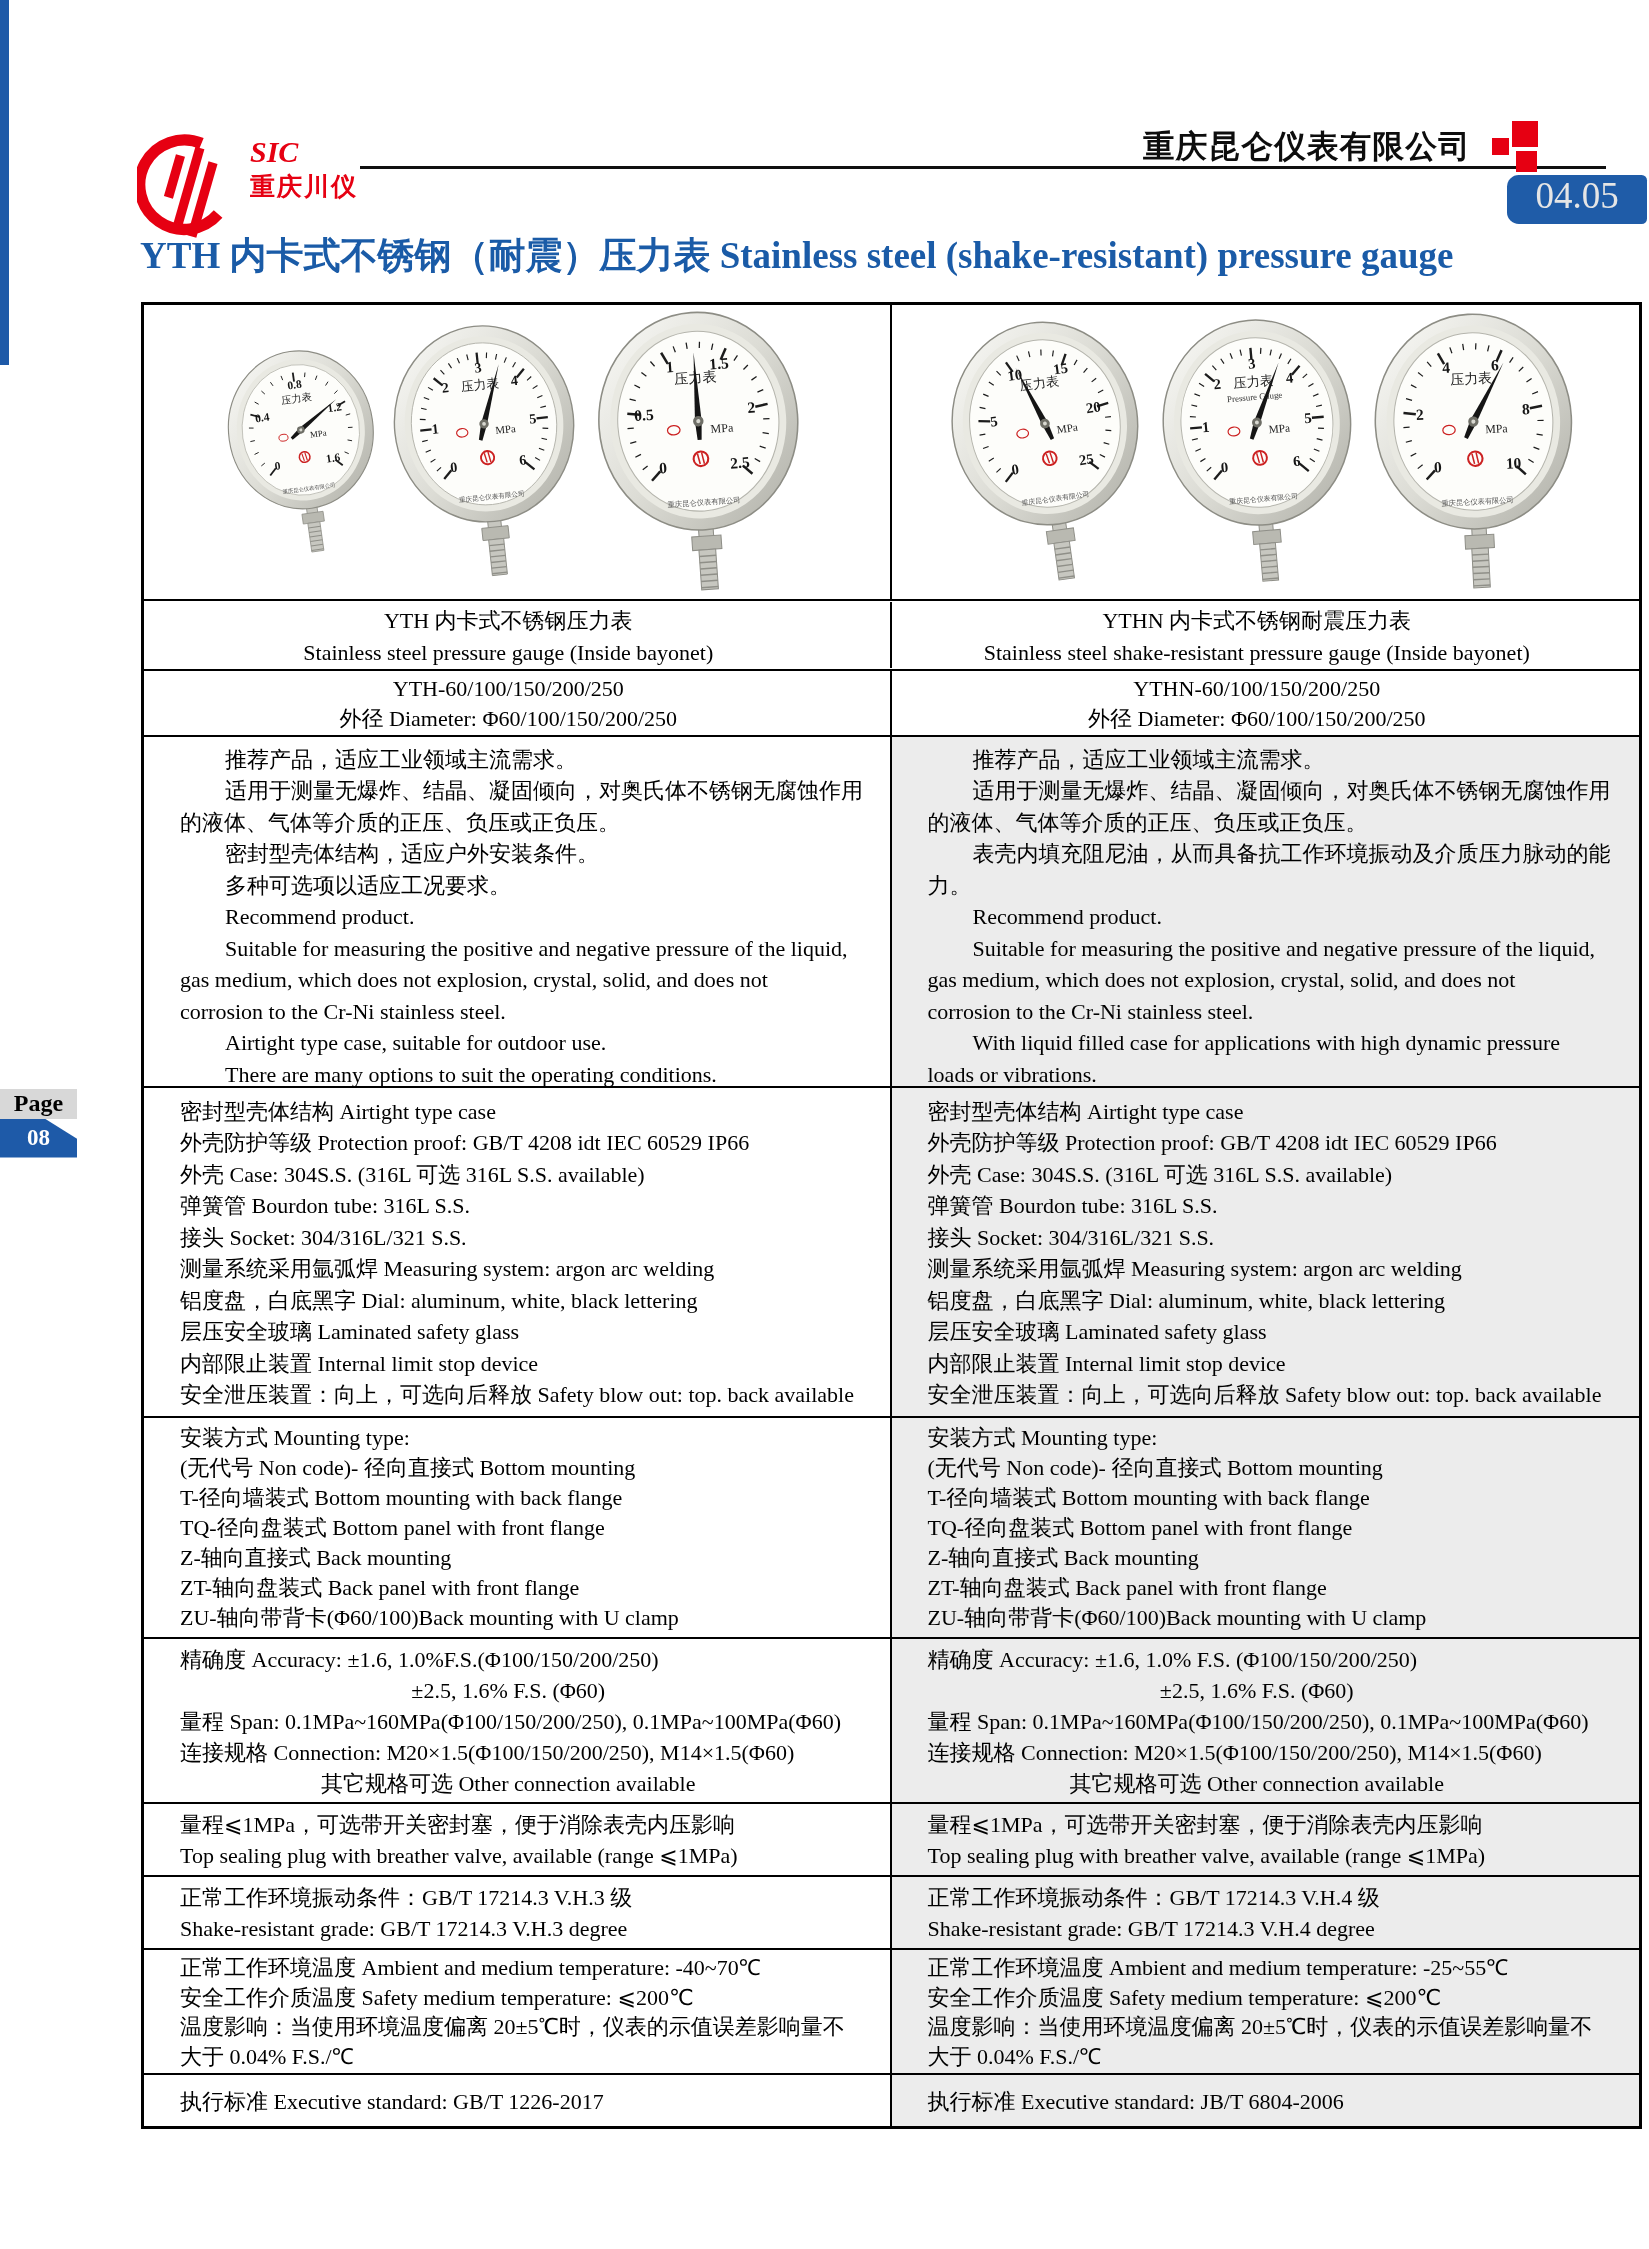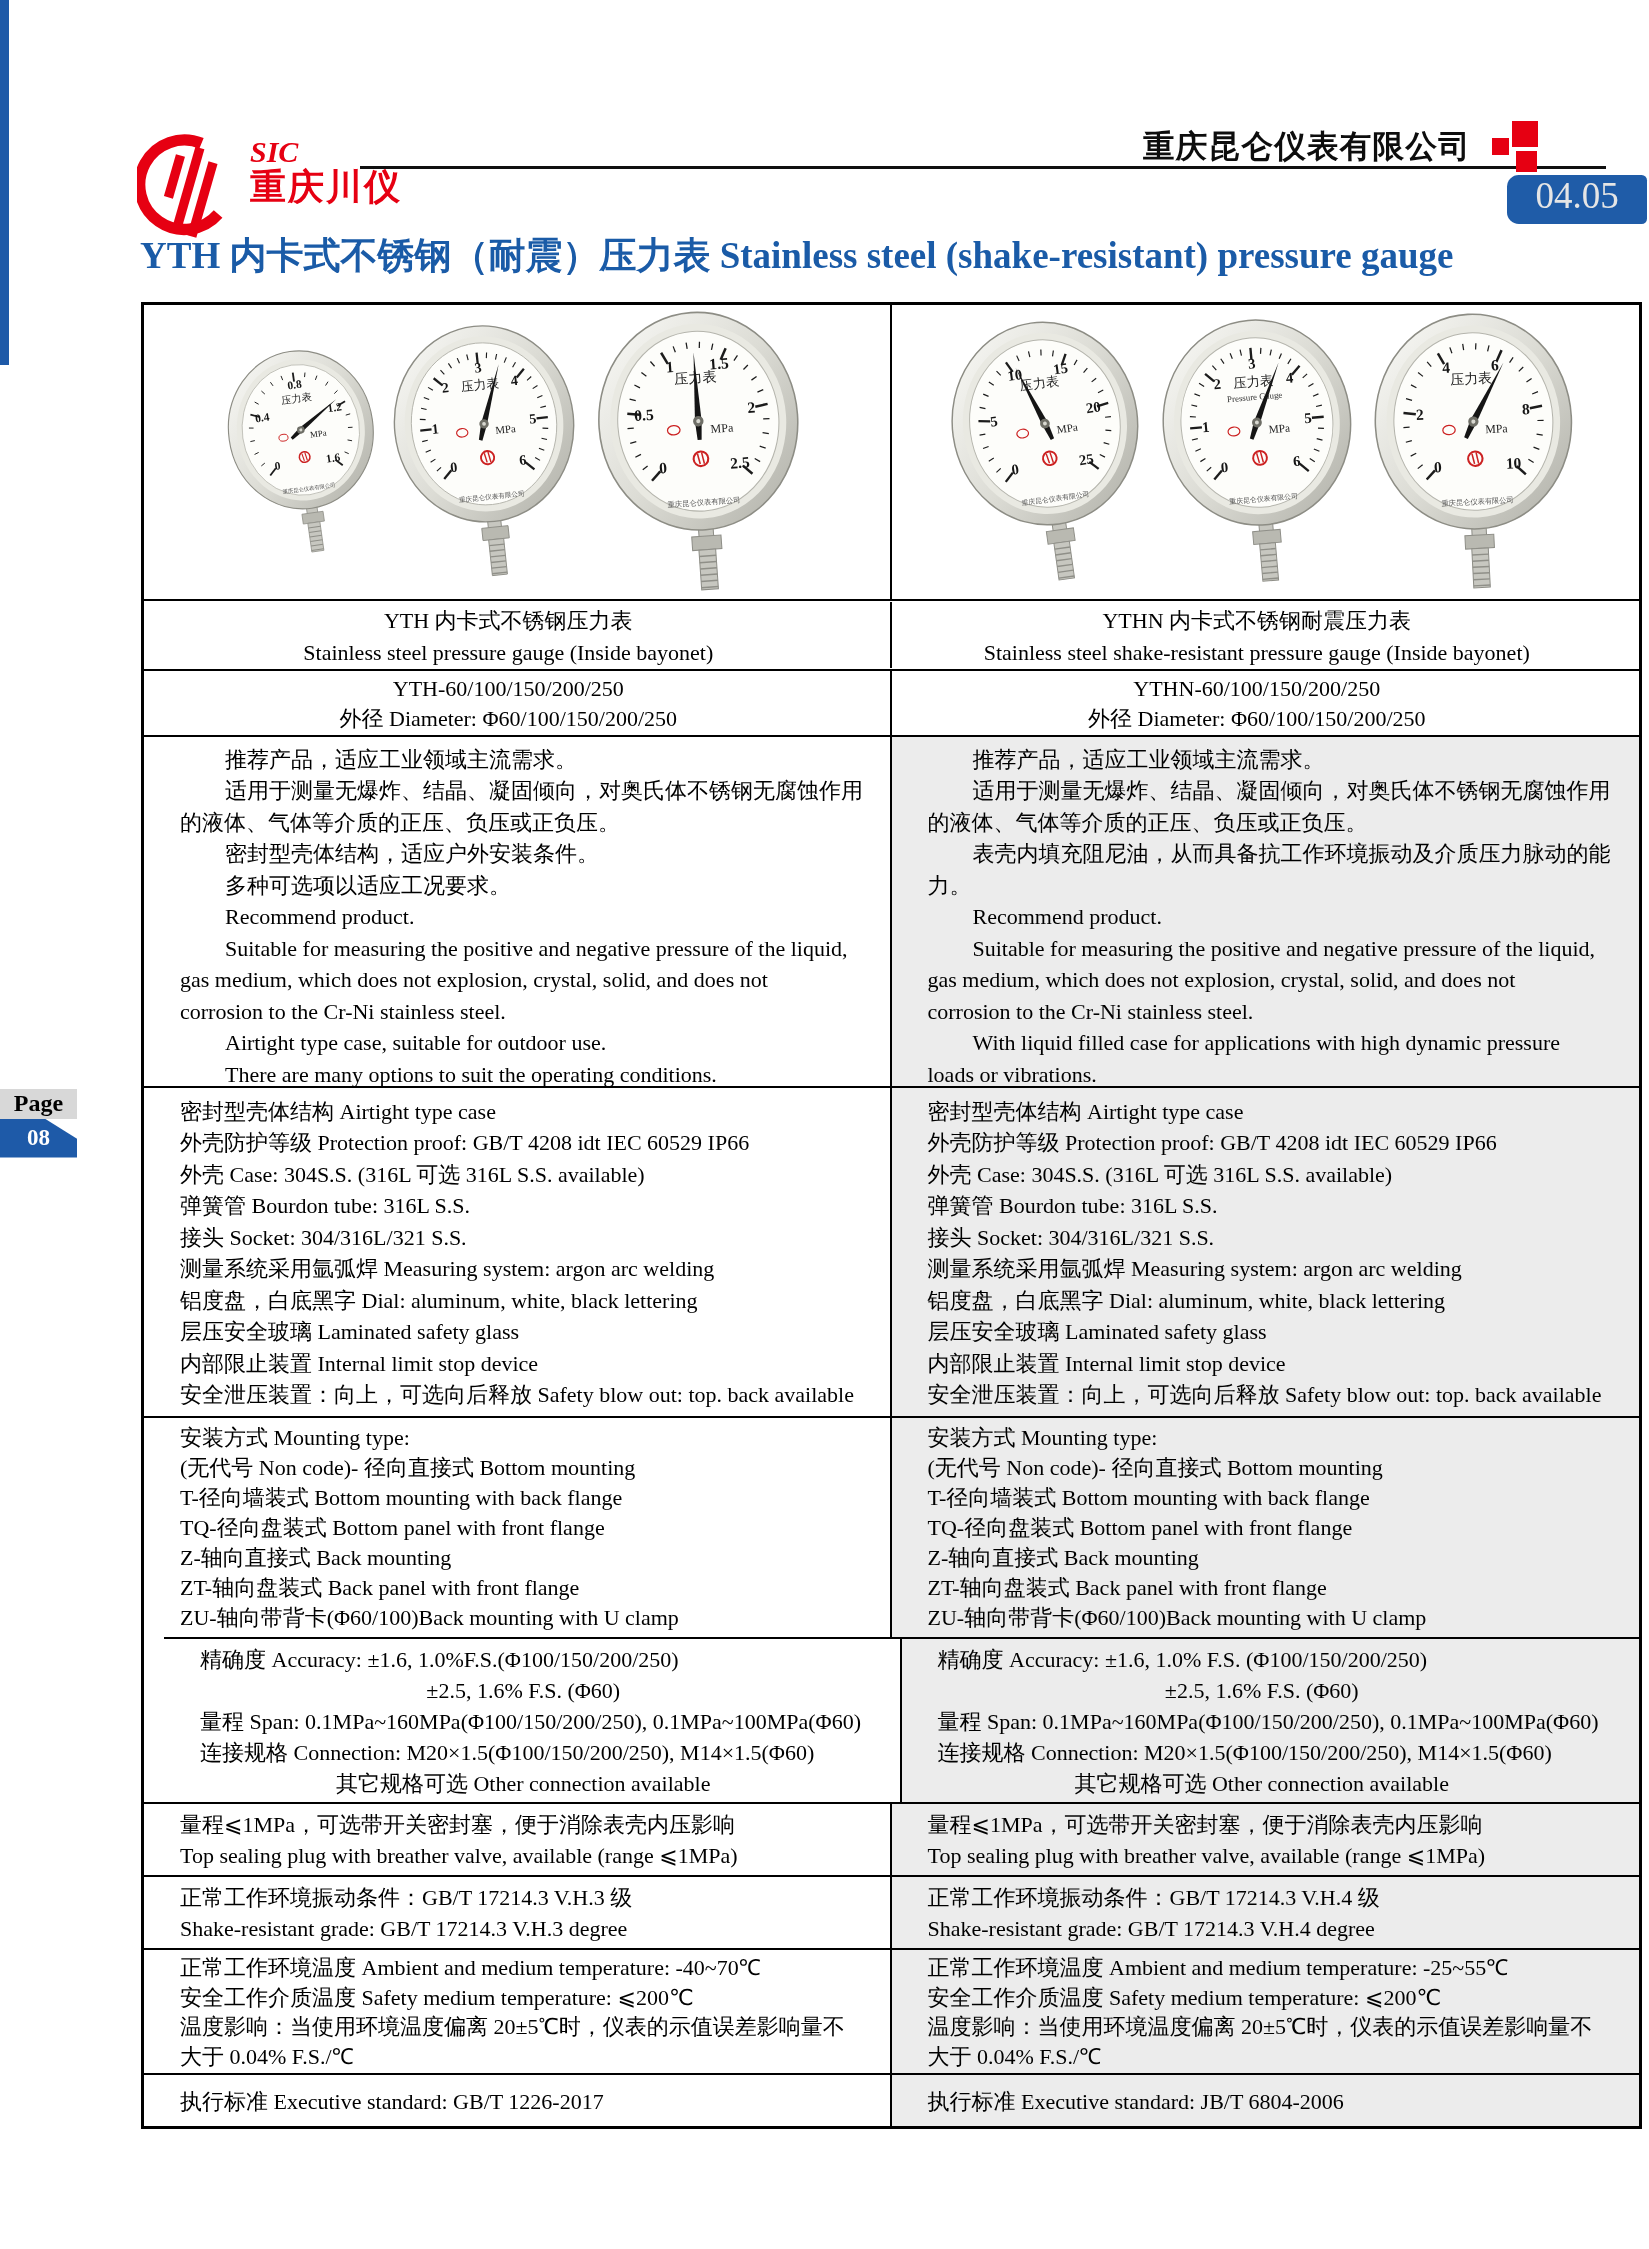--- a/index.html
+++ b/index.html
@@ -7,21 +7,21 @@
   .page{position:relative;width:1650px;height:2250px;background:#fff;overflow:hidden;}
 
   
   .left-edge-bar{position:absolute;left:0;top:0;width:8.5px;height:365px;background:#1e5aa8;}
 
   
   .logo{position:absolute;left:137px;top:134px;width:282px;height:105px;}
   .logo-mark{position:absolute;left:0;top:0;}
   .logo-textblock{position:absolute;left:113px;top:1.3px;}
   .logo-sic{color:#e60012;font-style:italic;font-weight:bold;font-size:30px;line-height:33px;font-family:"Liberation Serif",serif;}
-  .logo-cn{color:#e60012;font-weight:bold;font-size:36px;line-height:37px;font-family:"Liberation Sans",sans-serif;letter-spacing:2px;}
+  .logo-cn{color:#e60012;font-weight:bold;font-size:25px;line-height:37px;font-family:"Liberation Sans",sans-serif;letter-spacing:2px;}
   .header-rule{position:absolute;left:360px;top:166px;width:1246px;height:3.3px;background:#101010;}
   .company{position:absolute;right:179px;top:126px;font-size:31.5px;font-weight:bold;font-family:"Liberation Sans",sans-serif;color:#0d0d0d;letter-spacing:1.3px;}
   .red-squares{position:absolute;left:1492px;top:118px;width:60px;height:66px;}
   .red-squares .sq{position:absolute;background:#e60012;}
   .sq1{left:0;top:19.7px;width:17px;height:17px;}
   .sq2{left:20.4px;top:3.3px;width:26px;height:26px;}
   .sq3{left:23.6px;top:33px;width:21px;height:21px;}
   .page-code{position:absolute;left:1507px;top:175px;width:140px;height:49px;background:#1f5ca8;color:#e5e5e5;
     font-family:"Liberation Serif",serif;font-size:37px;line-height:42px;text-align:center;
     border-radius:11.8px 5.3px 5.3px 11.8px;}
@@ -38,21 +38,21 @@
   .tcell.left-col{border-right:2px solid #000;}
   .tcell.gray{background:#ececec;}
   .cell-center .tline{text-align:center;padding-left:0;}
 
   .r-images{height:294px;}
   .r-names{height:68px;align-items:center;}
   .r-model{height:64px;}
   .r-desc{height:349px;}
   .r-case{height:328px;}
   .r-mount{height:219px;}
-  .r-acc{height:163px;margin-left:20px;}
+  .r-acc{height:163px;}
   .r-range{height:71px;}
   .r-shake{height:71px;}
   .r-temp{height:123px;}
   .r-std{height:51px;}
 
   .tline{font-size:22px;line-height:31px;color:#000;padding:0 17px 0 36px;white-space:nowrap;}
   .tline.i{text-indent:45px;}
   .tline.c{text-align:center;padding-left:0;}
 
   .r-names .tcell{padding-top:3.3px;}

